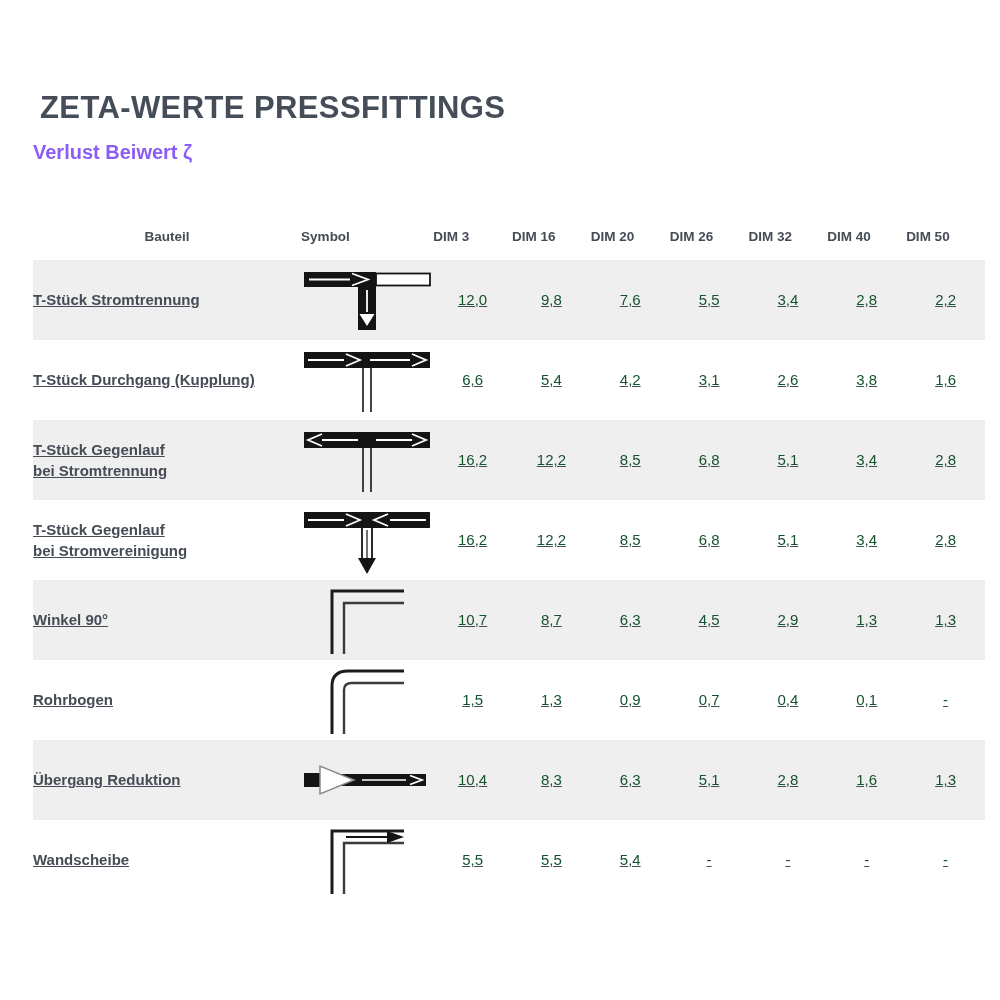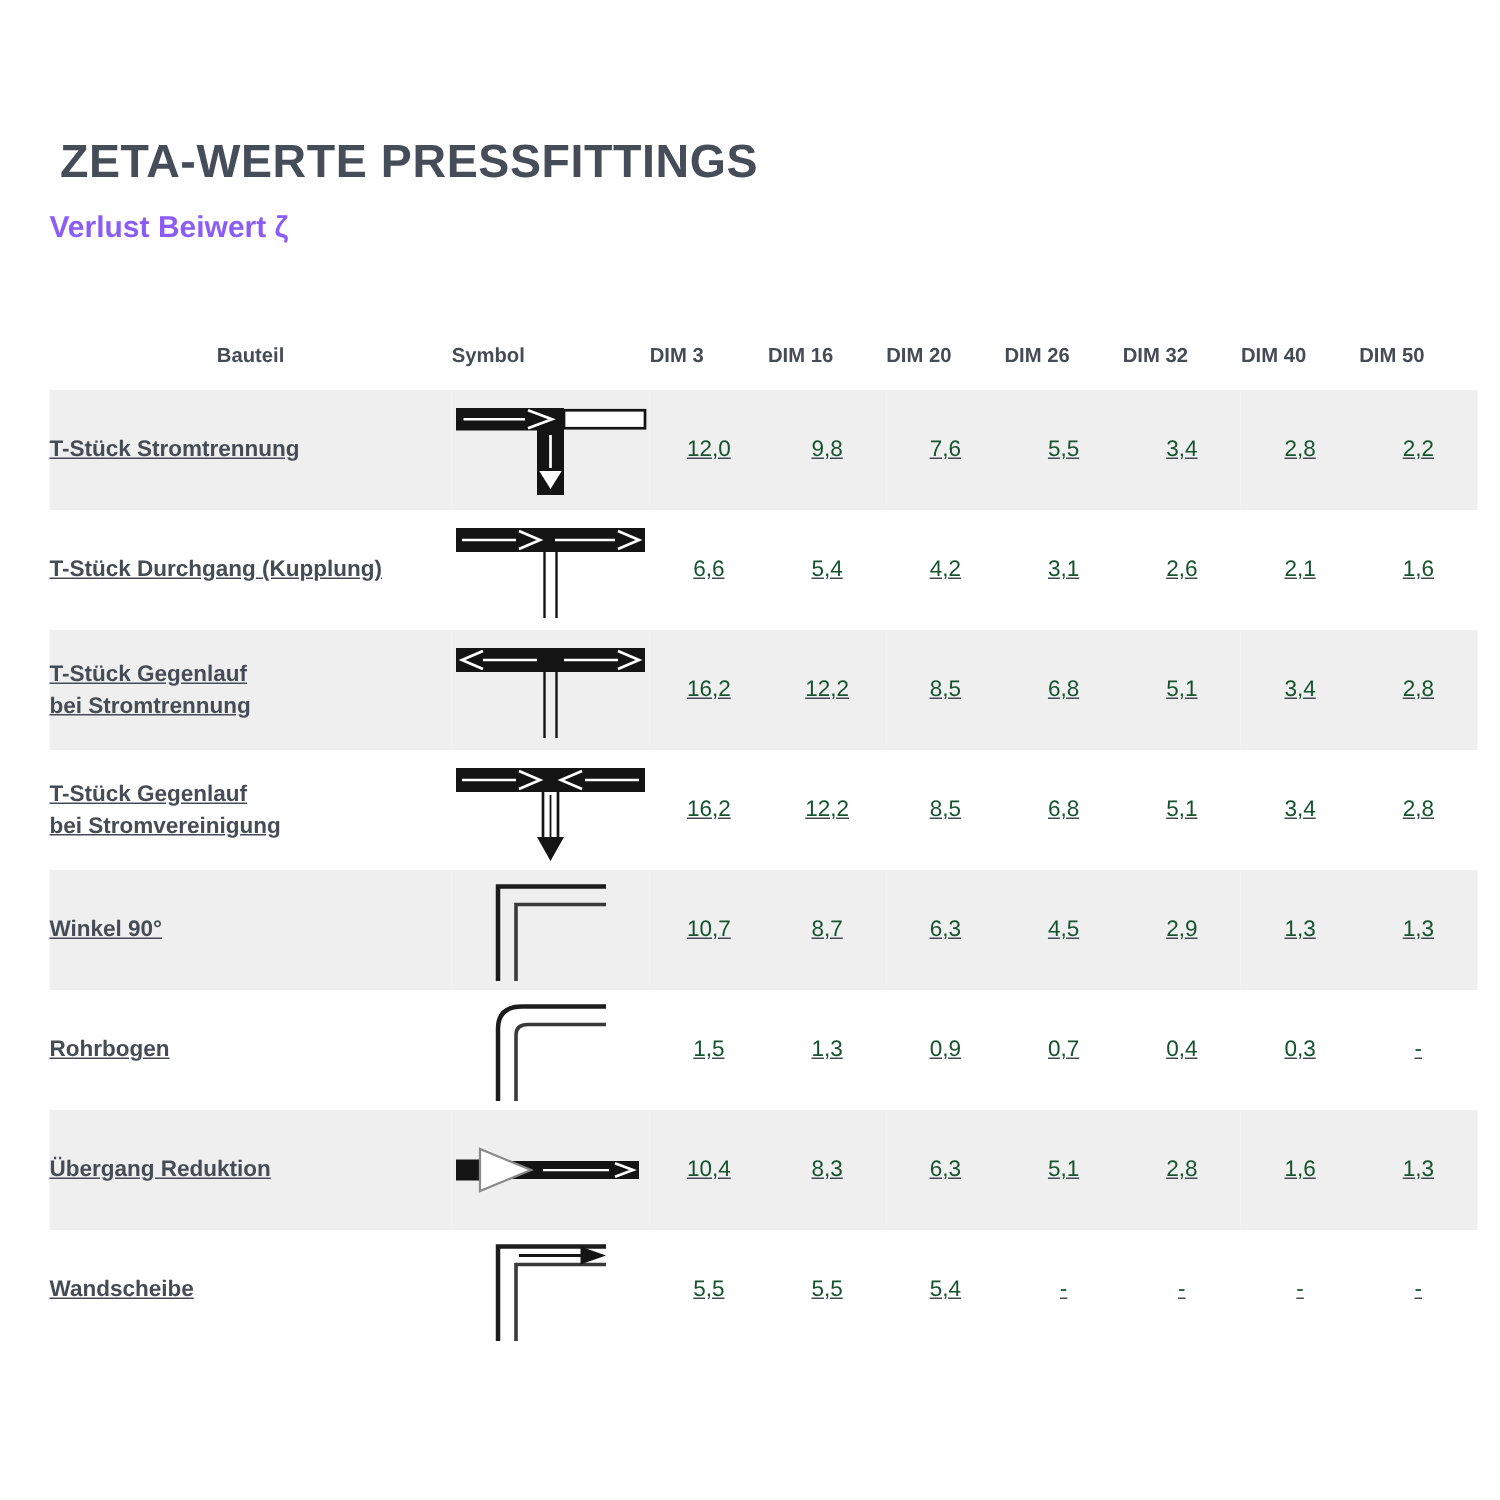--- a/index.html
+++ b/index.html
@@ -150,21 +150,21 @@
             <polyline points="110,10 124,16 110,22" fill="none" stroke="#ffffff" stroke-width="1.8"></polyline>
             <line x1="61" y1="24" x2="61" y2="68" stroke="#141414" stroke-width="1.6"></line>
             <line x1="69" y1="24" x2="69" y2="68" stroke="#141414" stroke-width="1.6"></line>
           </svg>
         </td>
         <td class="cell-num">6,6</td>
         <td class="cell-num">5,4</td>
         <td class="cell-num">4,2</td>
         <td class="cell-num">3,1</td>
         <td class="cell-num">2,6</td>
-        <td class="cell-num">2,1</td>
+        <td class="cell-num">3,8</td>
         <td class="cell-num">1,6</td>
       </tr>
 
       <tr class="data-row alt">
         <td class="cell-label">
           <span class="l1">T-Stück Gegenlauf</span>
           <span class="l2">bei Stromtrennung</span>
         </td>
         <td class="cell-symbol">
           <svg width="130" height="72" viewBox="0 0 130 72">
@@ -242,21 +242,21 @@
           <svg width="130" height="72" viewBox="0 0 130 72">
             <path d="M30,70 L30,22 Q30,7 46,7 L102,7" fill="none" stroke="#1c1c1c" stroke-width="3"></path>
             <path d="M42,70 L42,26 Q42,19 50,19 L102,19" fill="none" stroke="#3a3a3a" stroke-width="2.4"></path>
           </svg>
         </td>
         <td class="cell-num">1,5</td>
         <td class="cell-num">1,3</td>
         <td class="cell-num">0,9</td>
         <td class="cell-num">0,7</td>
         <td class="cell-num">0,4</td>
-        <td class="cell-num">0,3</td>
+        <td class="cell-num">0,1</td>
         <td class="cell-num">-</td>
       </tr>
 
       <tr class="data-row alt">
         <td class="cell-label">
           <span class="l1">Übergang Reduktion</span>
           <span class="l2"></span>
         </td>
         <td class="cell-symbol">
           <svg width="130" height="72" viewBox="0 0 130 72">

